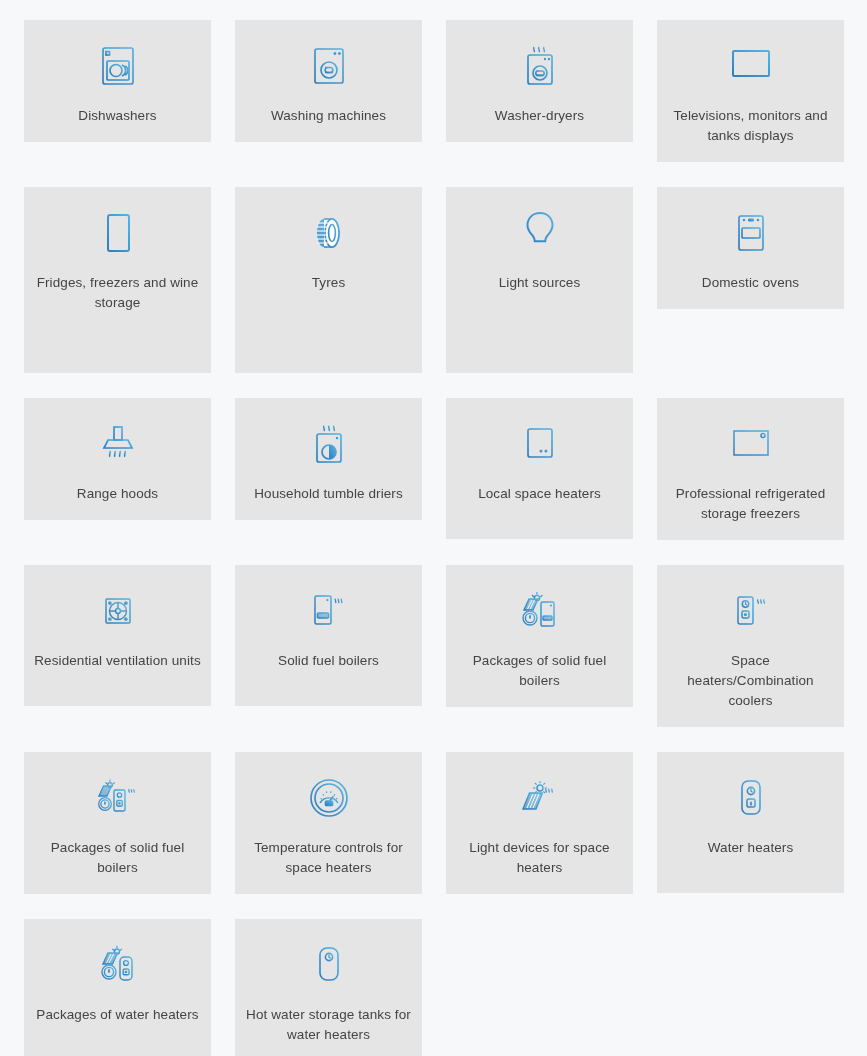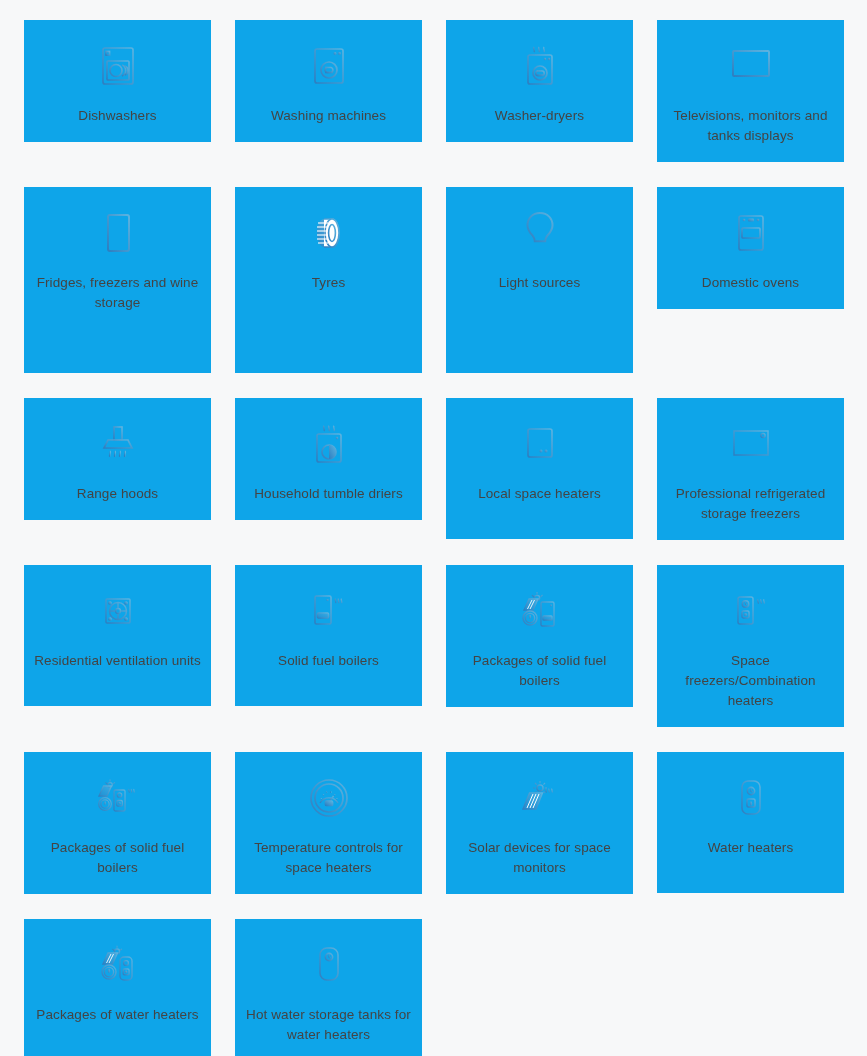--- a/index.html
+++ b/index.html
@@ -15,21 +15,21 @@
   }
   #grid {
     box-sizing: border-box;
     padding: 20px 24px 19px 24px;
     display: grid;
     grid-template-columns: repeat(4, 187px);
     column-gap: 24px;
     align-items: start;
   }
   .card {
-    background: #0ea5e9;
+    background: #e5e5e5;
     width: 187px;
     box-sizing: border-box;
     padding: 18px 10px 16px 10px;
     display: flex;
     flex-direction: column;
     align-items: center;
     margin-bottom: 25px;
   }
   .card .icon-wrap {
     height: 56px;
@@ -342,21 +342,21 @@
           <path d="M33 15.5c1.1-1.3-1.1-2.8 0-4.1M36 15.5c1.1-1.3-1.1-2.8 0-4.1M39 15.5c1.1-1.3-1.1-2.8 0-4.1"></path>
         </g>
         <g stroke-width="1.6">
           <line x1="32.5" y1="18.5" x2="32.5" y2="33"></line>
           <line x1="35.5" y1="18.5" x2="35.5" y2="33"></line>
           <line x1="38.5" y1="18.5" x2="38.5" y2="33"></line>
           <line x1="41.5" y1="18.5" x2="41.5" y2="33"></line>
         </g>
       </svg>
     </span>
-    <span class="label">Space freezers/Combination heaters</span>
+    <span class="label">Space heaters/Combination coolers</span>
   </div>
 
   <div class="card r5">
     <span class="icon-wrap">
       <svg width="54" height="46" viewBox="0 0 54 46" fill="none" stroke="url(#bg)" stroke-width="1.3">
         <circle cx="19" cy="10" r="2.3"></circle>
         <path d="M16.3 9.2l-1.8-1.8M22 9.2l1.8-1.8M19 6.7V4.4" stroke-width="1.1"></path>
         <path d="M8 21l4.5-10h8l-4.5 10z" fill="url(#bg)" fill-opacity="0.55"></path>
         <circle cx="14" cy="29" r="6.3"></circle>
         <circle cx="14" cy="29" r="4.1"></circle>
@@ -415,21 +415,21 @@
           <path d="M32 17.5c1-1.2-1-2.6 0-3.8M35 17.5c1-1.2-1-2.6 0-3.8M38 17.5c1-1.2-1-2.6 0-3.8"></path>
         </g>
         <g stroke-width="1.7">
           <line x1="31.5" y1="20.5" x2="31.5" y2="34"></line>
           <line x1="34.5" y1="20.5" x2="34.5" y2="34"></line>
           <line x1="37.5" y1="20.5" x2="37.5" y2="34"></line>
           <line x1="40.5" y1="20.5" x2="40.5" y2="34"></line>
         </g>
       </svg>
     </span>
-    <span class="label">Solar devices for space monitors</span>
+    <span class="label">Light devices for space heaters</span>
   </div>
 
   <div class="card r6">
     <span class="icon-wrap">
       <svg width="44" height="48" viewBox="0 0 44 48" fill="none" stroke="url(#bg)" stroke-width="1.6">
         <rect x="13" y="7" width="18" height="33" rx="6"></rect>
         <circle cx="22" cy="17" r="3.6"></circle>
         <path d="M22 14.6v2.6l1.7 1.1" stroke-width="1.1"></path>
         <rect x="18" y="25" width="8" height="8" rx="1.6"></rect>
         <path d="M22 27c1.6 1.5 1.6 4 0 5-1.6-1-1.6-3.5 0-5z" fill="url(#bg)" stroke="none"></path>

